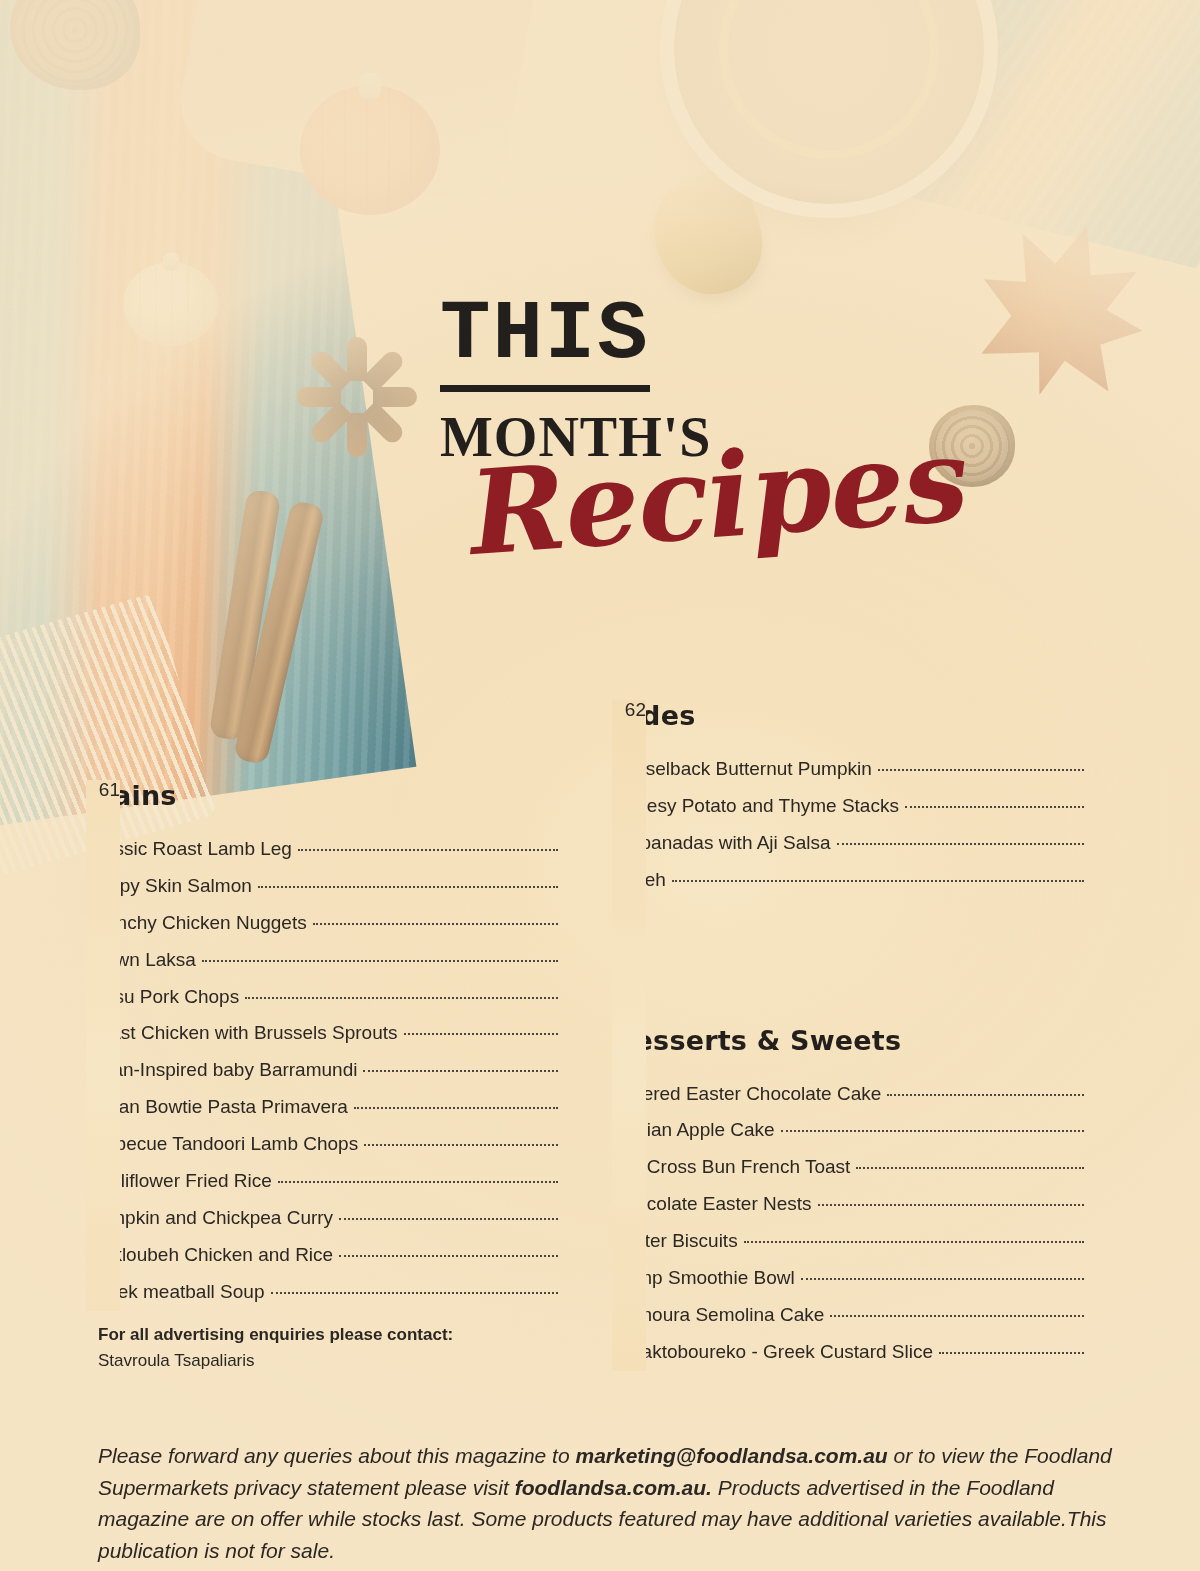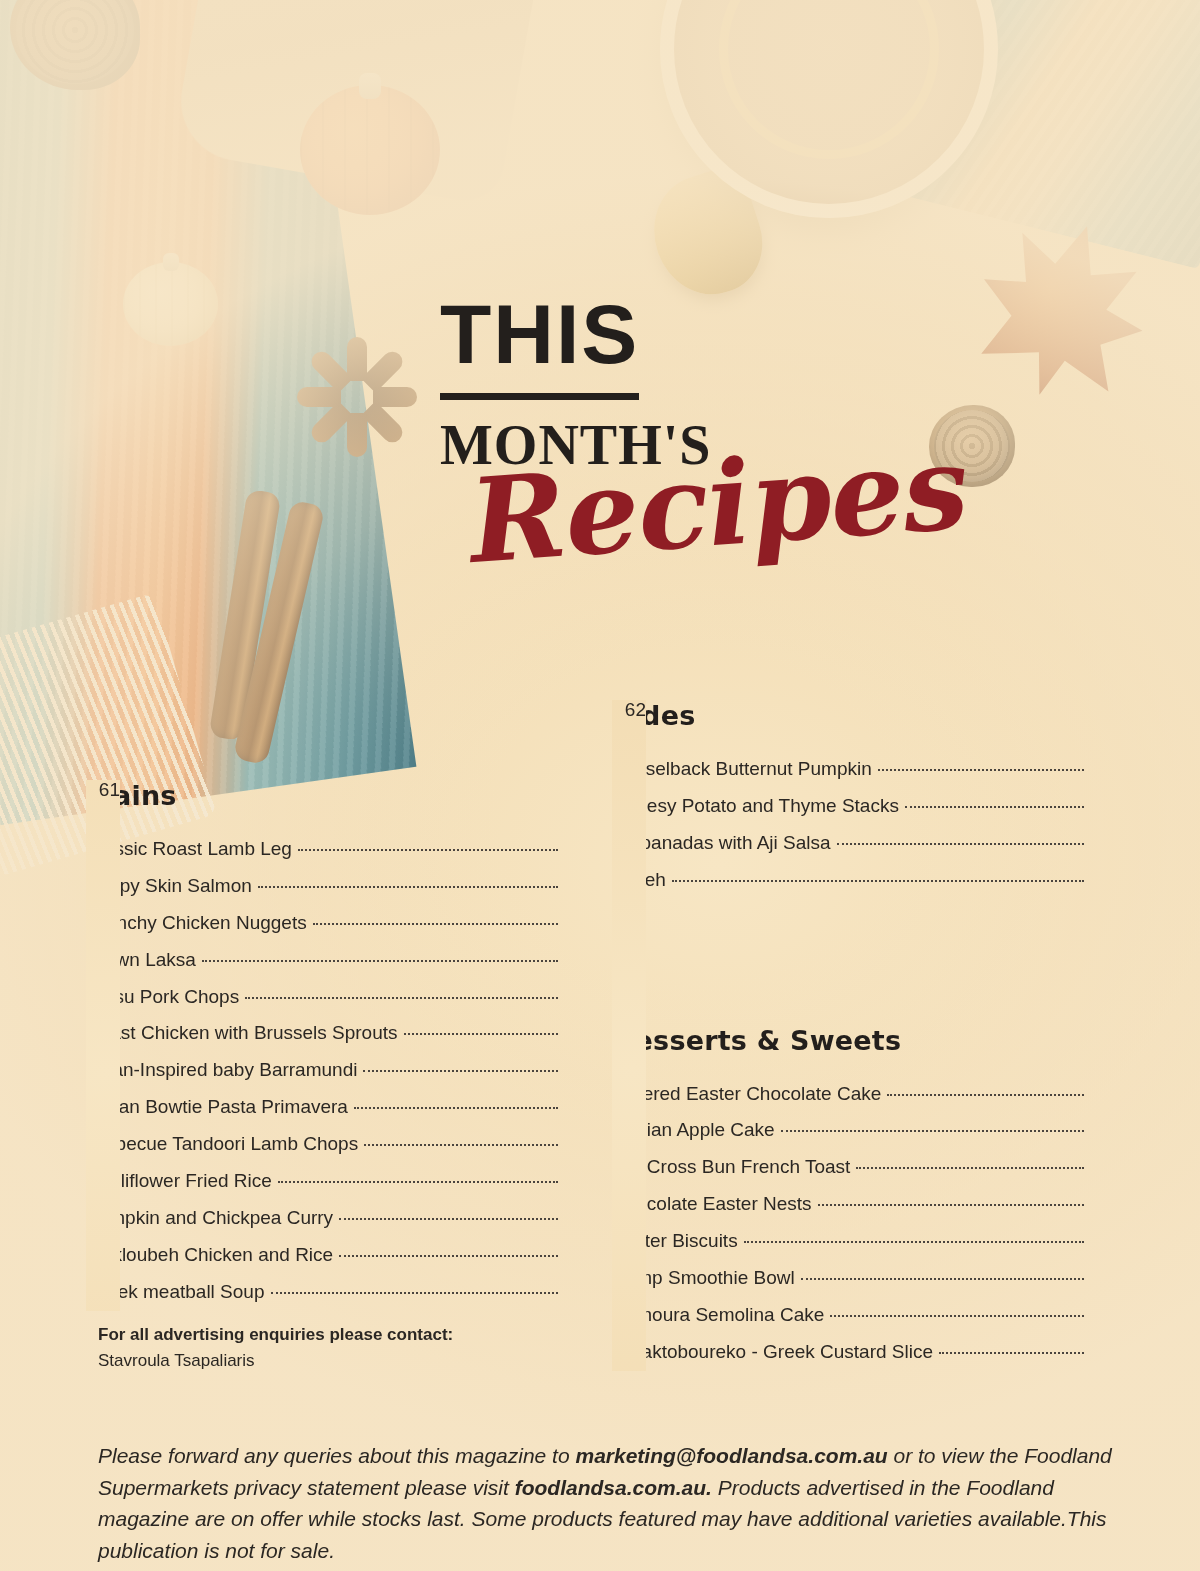--- a/index.html
+++ b/index.html
@@ -241,29 +241,29 @@
   }
 
   
   .title-block {
     position: absolute;
     left: 440px;
     top: 295px;
     width: 470px;
   }
   .title-this {
-    font-family: Liberation Sans, sans-serif;
+    font-family: Liberation Mono, monospace;
     font-weight: 700;
     font-size: 84px;
     letter-spacing: 2px;
     color: #231f1c;
     line-height: 0.95;
     border-bottom: 7px solid #231f1c;
     display: inline-block;
-    padding-bottom: 18px;
+    padding-bottom: 10px;
   }
   .title-months {
     font-family: Liberation Serif, serif;
     font-weight: 700;
     font-size: 56px;
     letter-spacing: 1px;
     color: #231f1c;
     line-height: 1.05;
     margin-top: 16px;
   }

